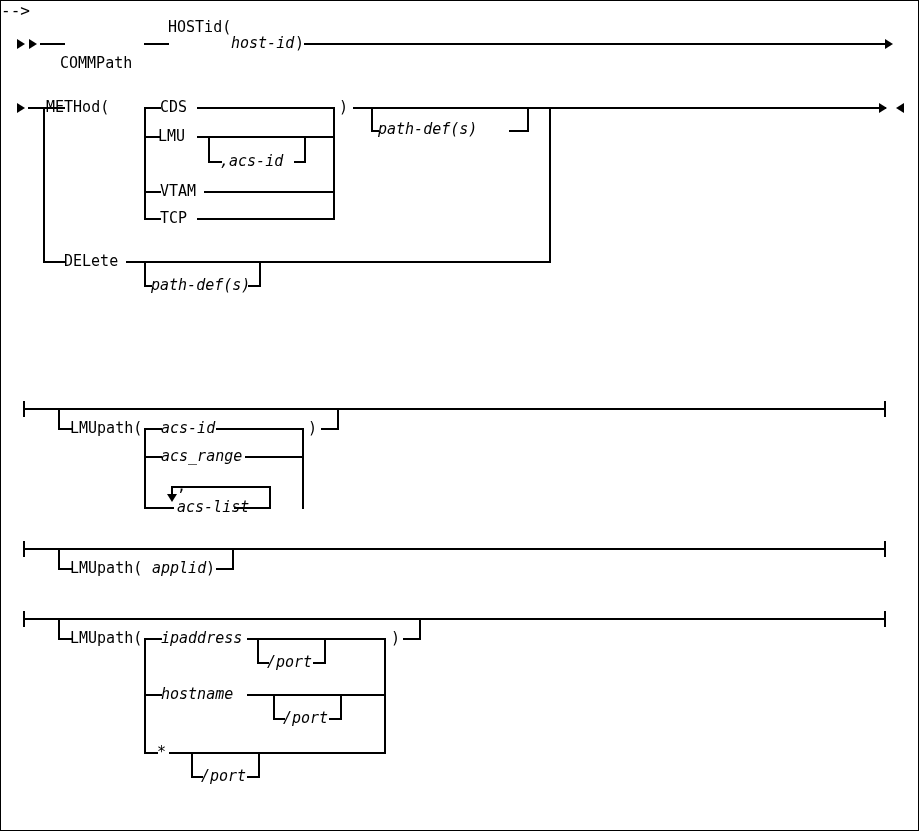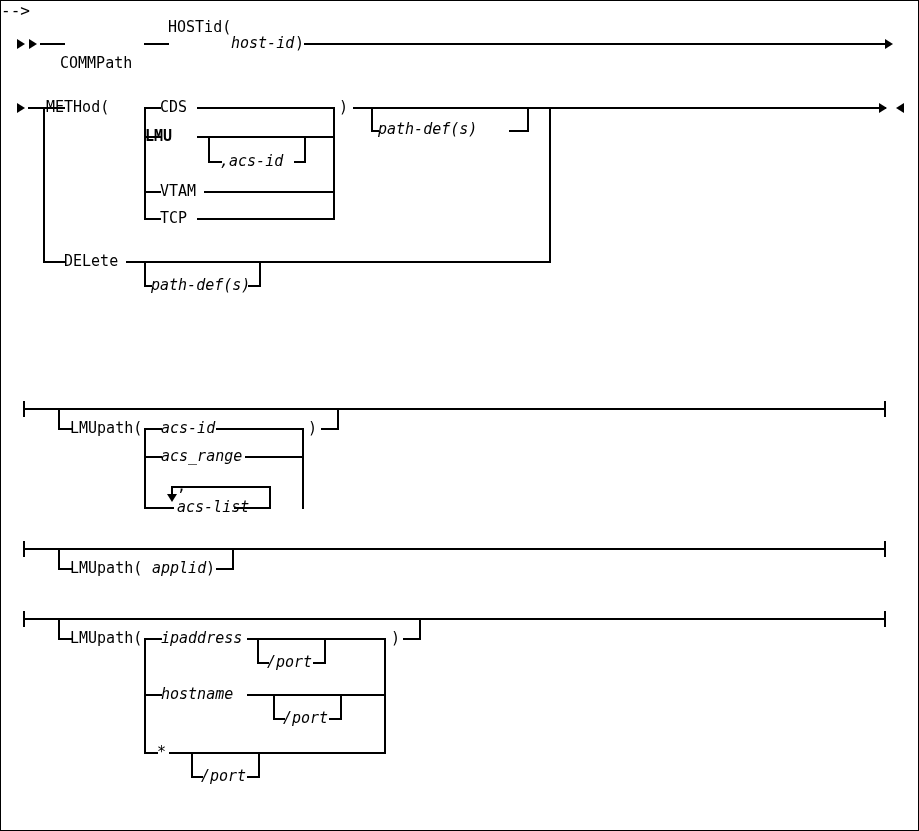--- a/index.html
+++ b/index.html
@@ -105,21 +105,21 @@
   
   <div class="v" style="left:143px; top:106px; height:113px;"></div>
 
   
   <div class="h" style="left:143px; top:106px; width:17px;"></div>
   <span class="tok" style="left:159px; top:99px;">CDS</span>
   <div class="h" style="left:196px; top:106px; width:138px;"></div>
 
   
   <div class="h" style="left:143px; top:135px; width:17px;"></div>
-  <span class="tok" style="left:144px; top:128px;font-weight:bold;">LMU</span>
+  <span class="tok" style="left:157px; top:128px;">LMU</span>
   <div class="h" style="left:196px; top:135px; width:138px;"></div>
 
   
   <div class="v" style="left:207px; top:135px; height:27px;"></div>
   <div class="h" style="left:207px; top:160px; width:14px;"></div>
   <span class="tok it" style="left:219px; top:153px;">,acs-id</span>
   <div class="h" style="left:293px; top:160px; width:12px;"></div>
   <div class="v" style="left:303px; top:135px; height:27px;"></div>
 
   

